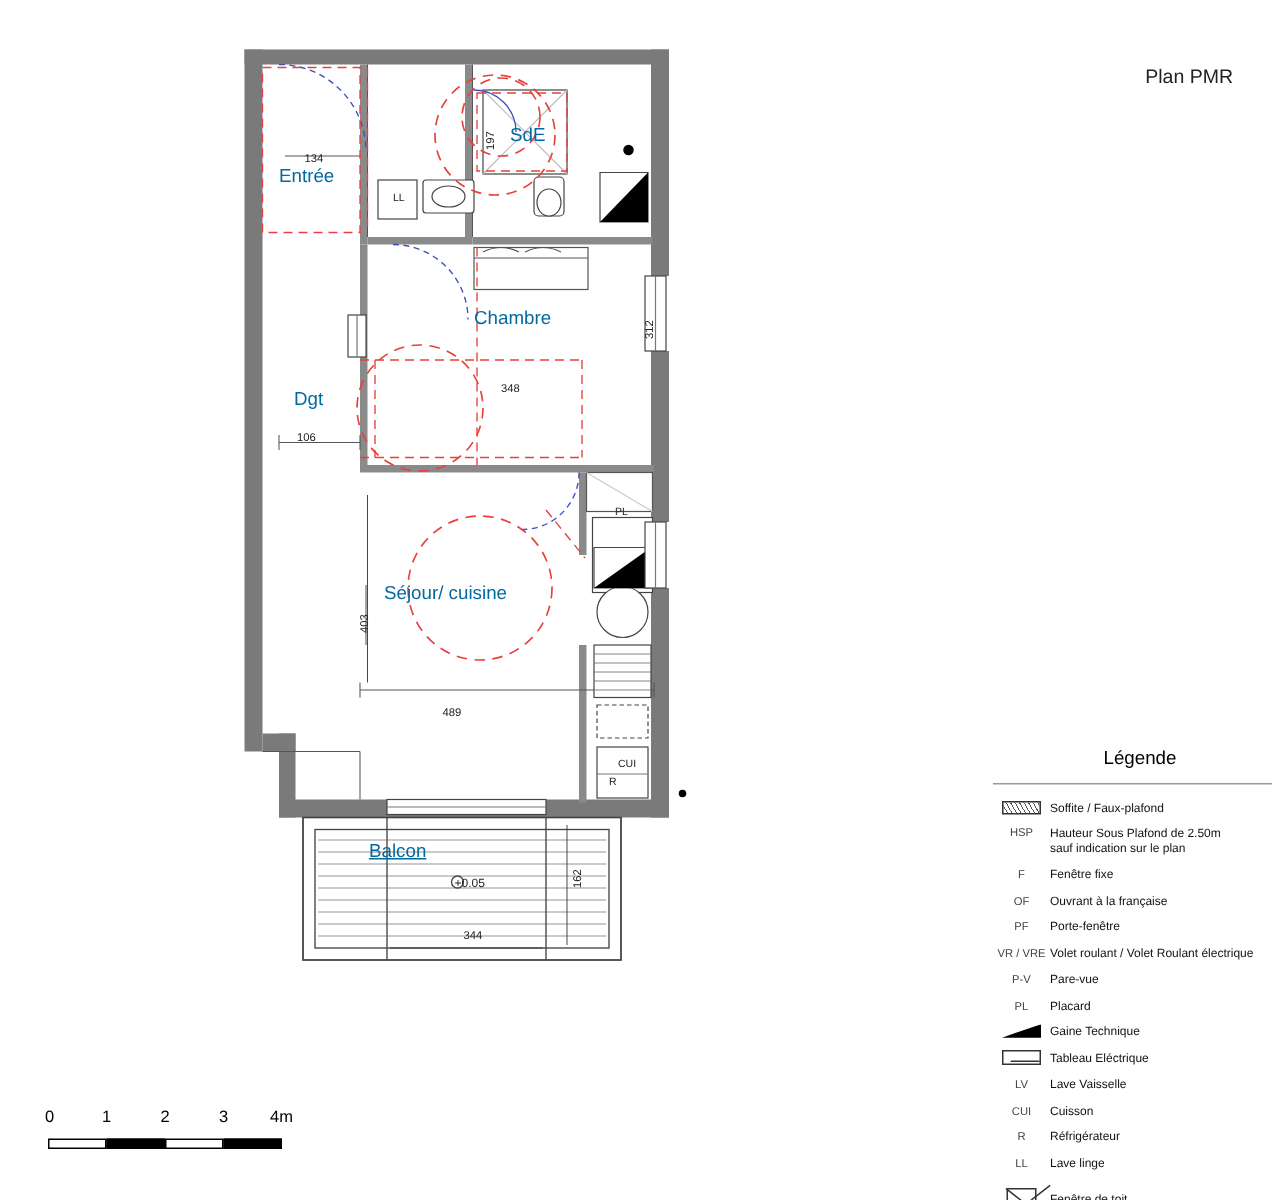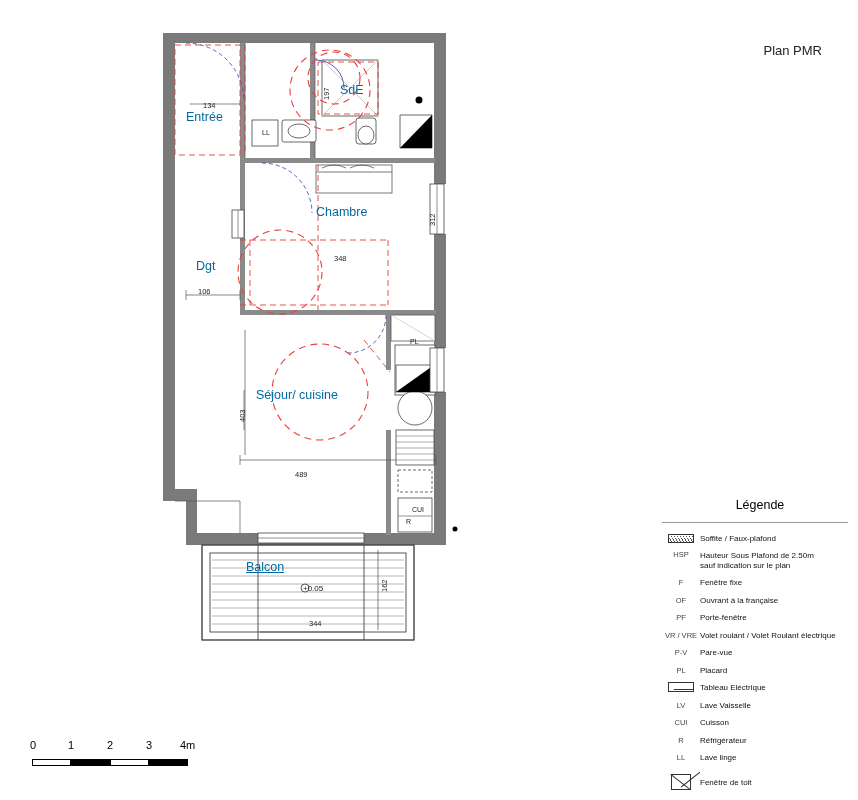--- a/index.html
+++ b/index.html
@@ -418,20 +418,24 @@
   <div class="legend-row">
     <div class="legend-sym">P-V</div>
     <div class="legend-txt">Pare-vue</div>
   </div>
 
   <div class="legend-row">
     <div class="legend-sym">PL</div>
     <div class="legend-txt">Placard</div>
   </div>
 
+  <div class="legend-row">
+    <div class="legend-sym"><span class="sym-black"></span></div>
+    <div class="legend-txt">Gaine Technique</div>
+  </div>
 
   <div class="legend-row">
     <div class="legend-sym"><span class="sym-elec"></span></div>
     <div class="legend-txt">Tableau Eléctrique</div>
   </div>
 
   <div class="legend-row">
     <div class="legend-sym">LV</div>
     <div class="legend-txt">Lave Vaisselle</div>
   </div>

